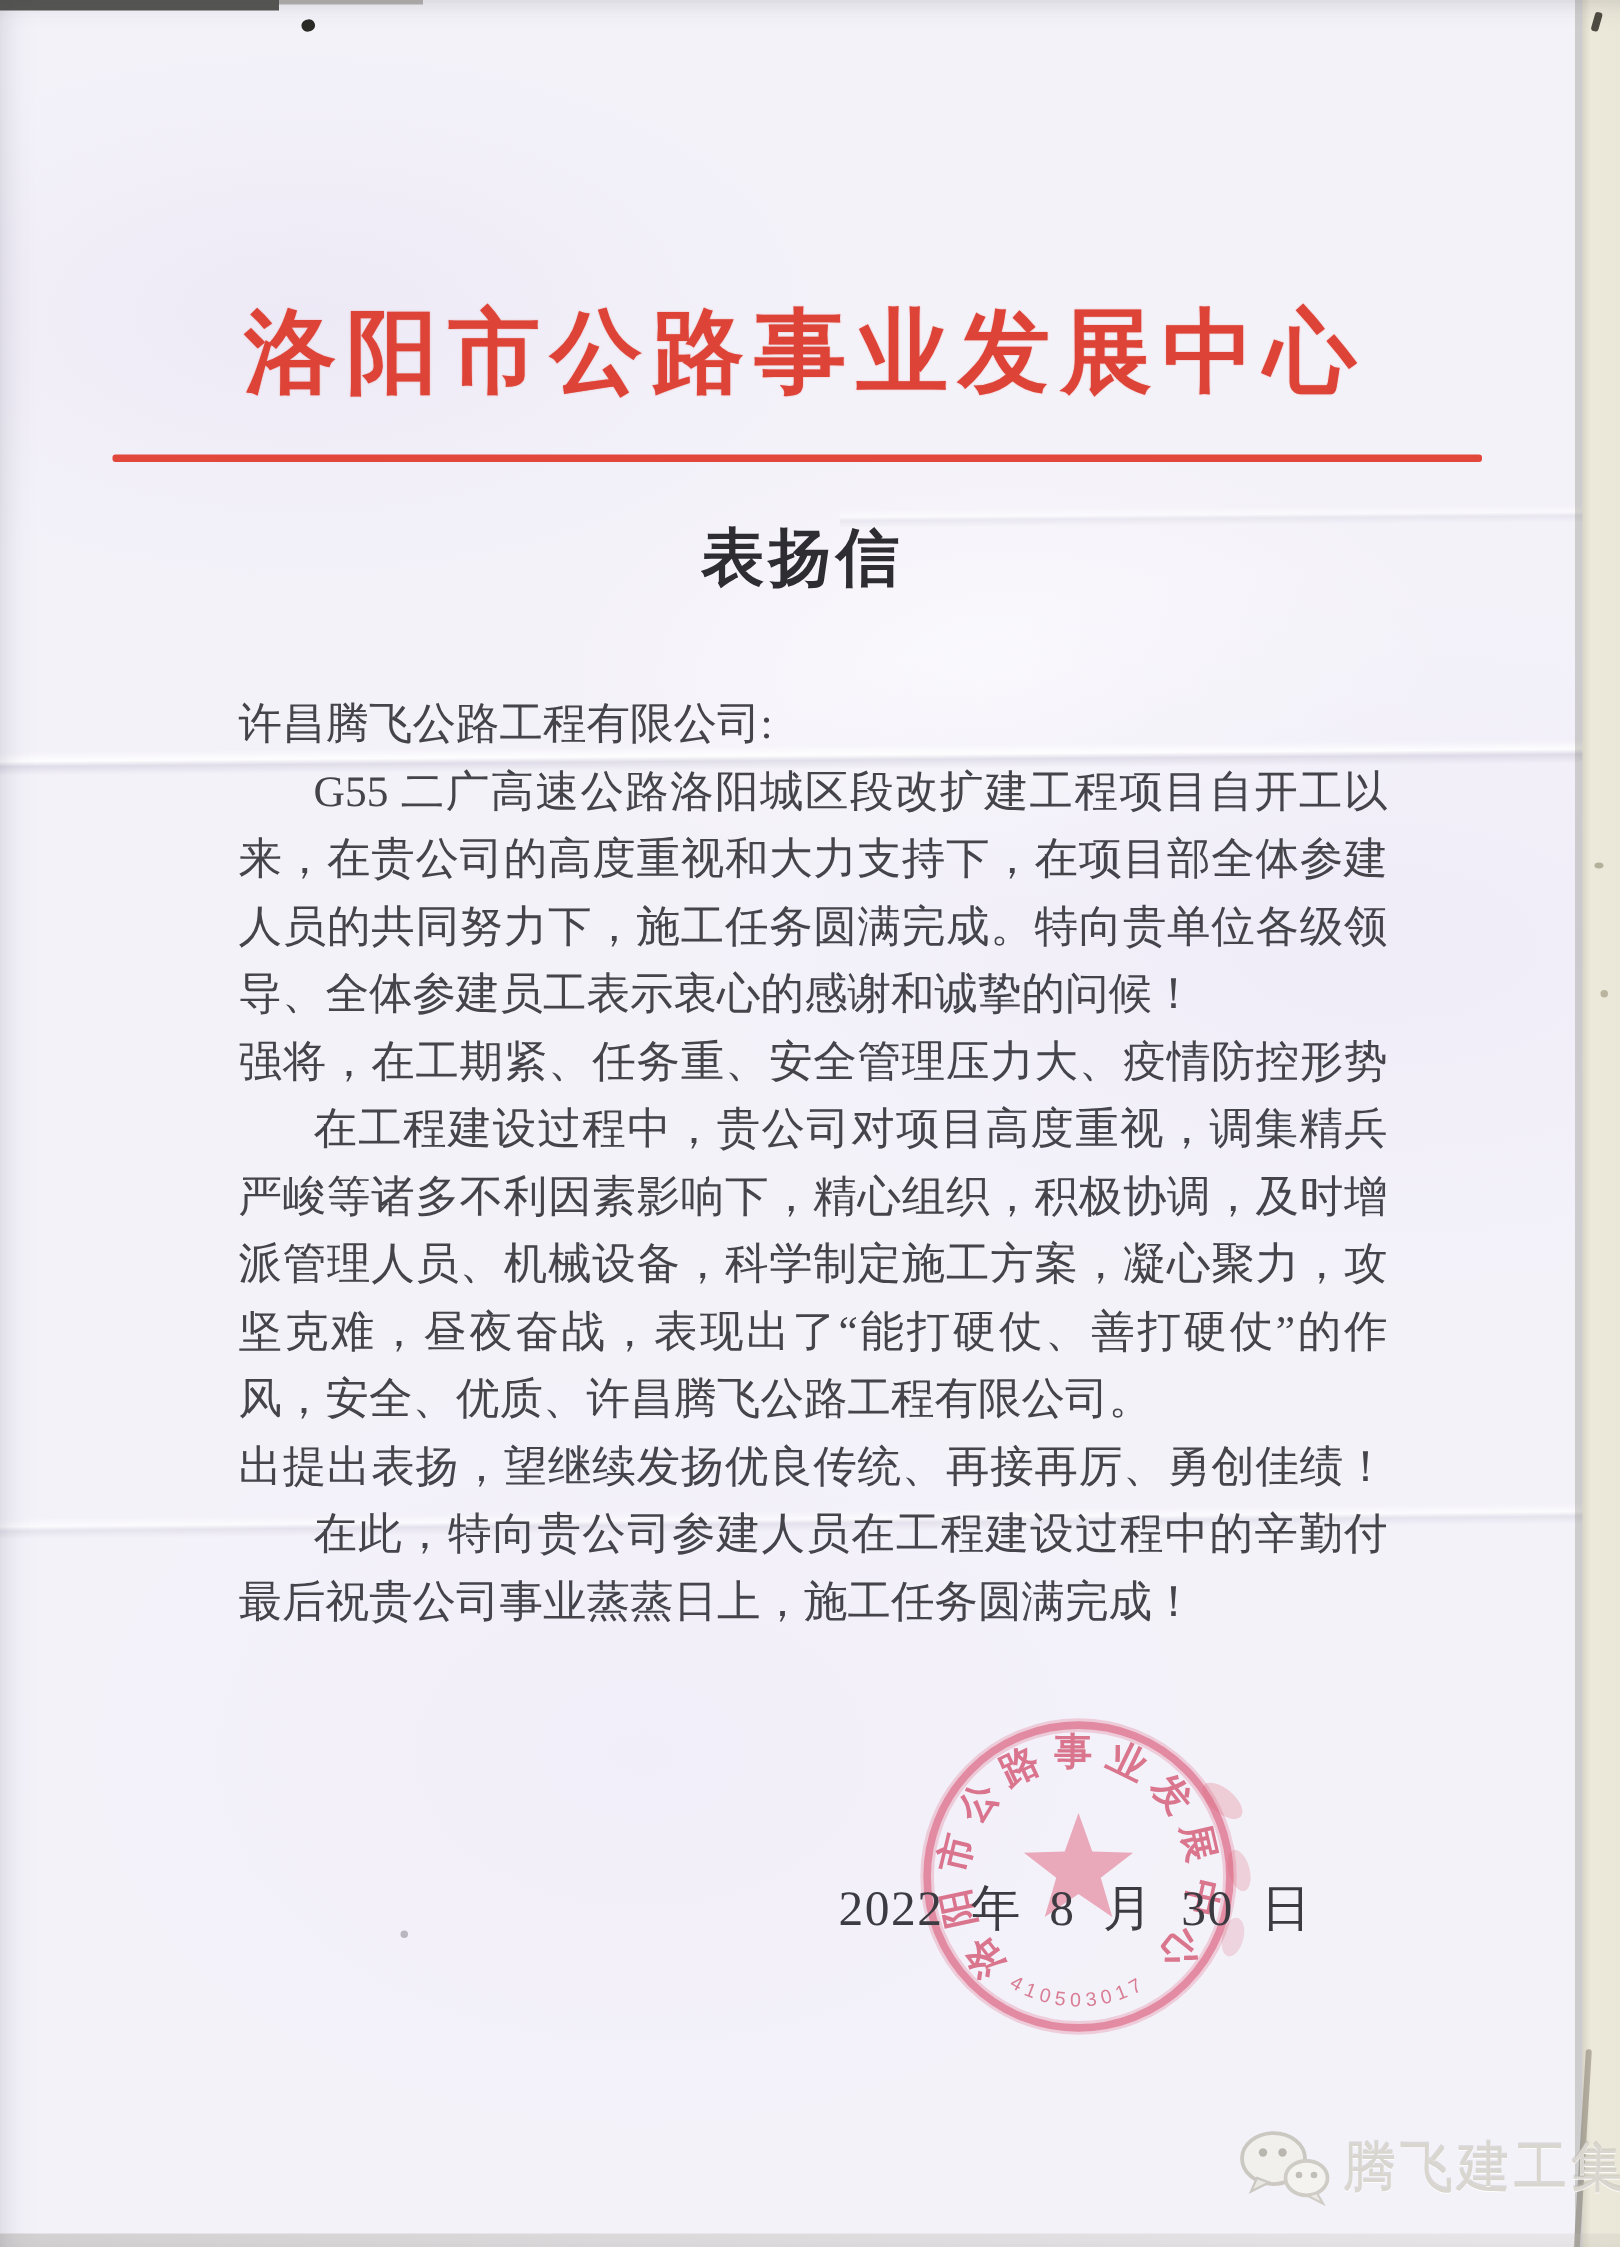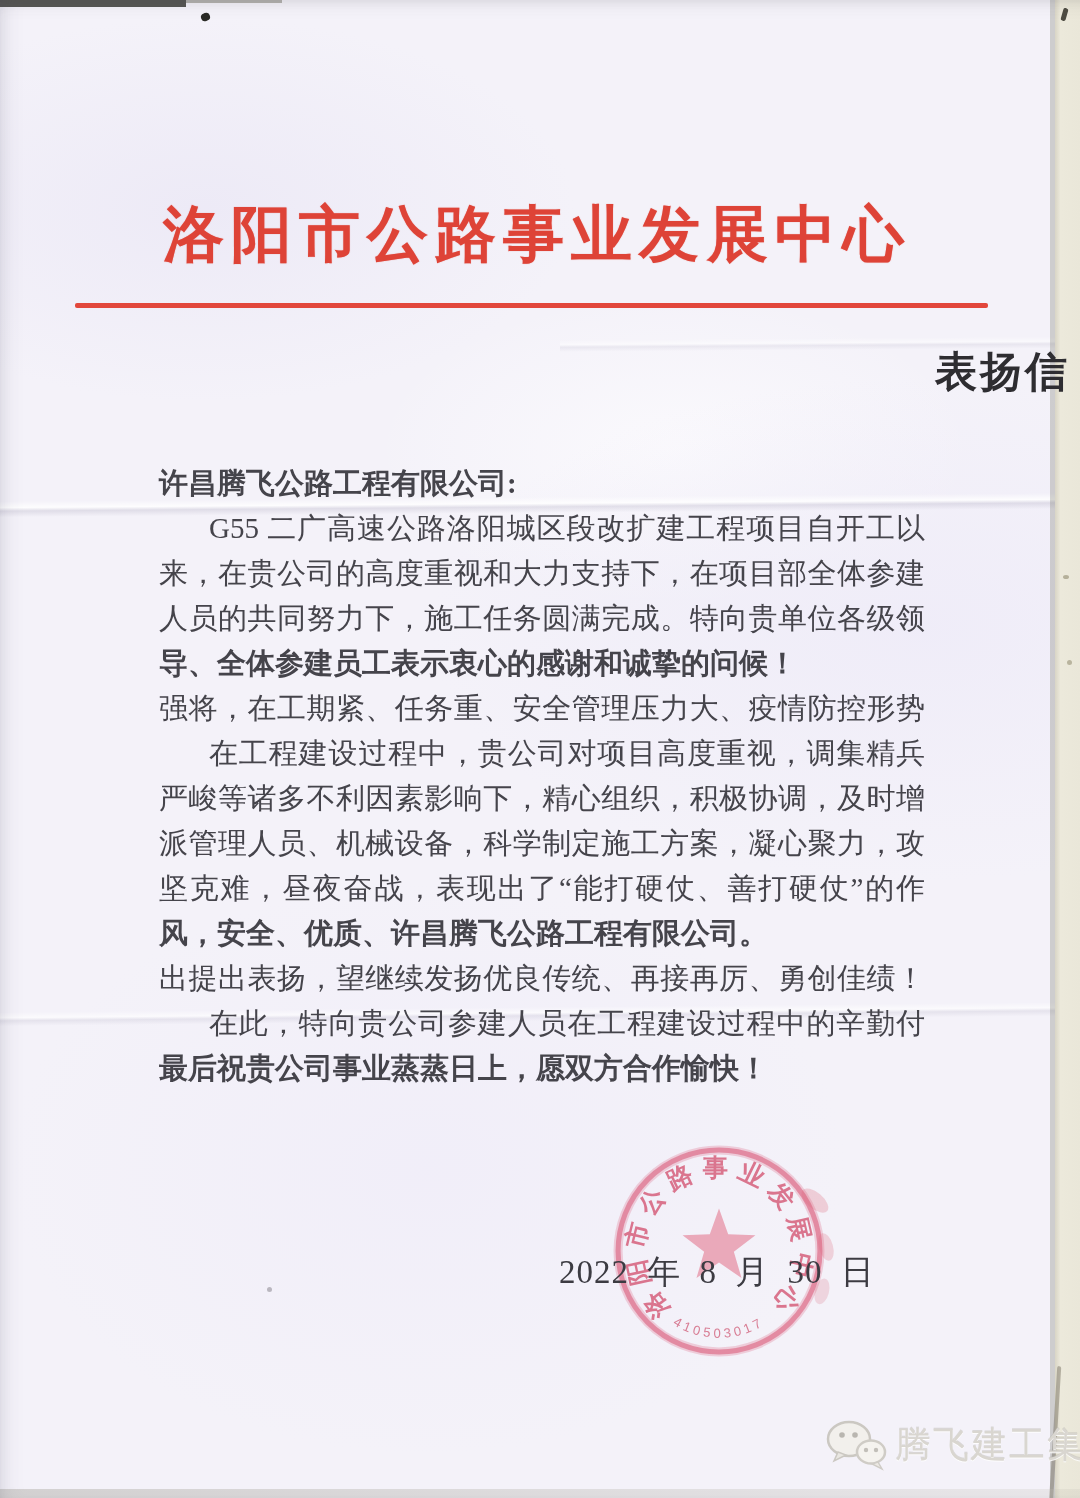--- a/index.html
+++ b/index.html
@@ -14,26 +14,26 @@
     font-family:"Liberation Serif","DejaVu Serif",serif;
     padding-left:44px;
   }
   .vignette{position:absolute;inset:0;pointer-events:none;z-index:9;
     box-shadow:inset 16px 0 26px -20px rgba(70,70,95,.28), inset 0 14px 20px -16px rgba(80,80,80,.25), inset -30px 0 30px -28px rgba(120,115,95,.22);}
   
   .org-title{position:absolute;left:0;top:194px;width:1074px;margin:0;text-align:center;
     font-size:61px;font-weight:700;letter-spacing:7px;color:#de4337;
     text-shadow:0 0 1px rgba(222,67,55,.55);}
   .red-rule{position:absolute;left:75px;top:303px;width:913px;height:5px;background:#e2473c;border-radius:2px;}
-  .doc-title{position:absolute;left:0;top:344px;width:1070px;margin:0;text-align:right;
+  .doc-title{position:absolute;left:0;top:344px;width:1070px;margin:0;text-align:center;
     font-size:42px;font-weight:700;letter-spacing:3px;color:#2e2d31;}
   
   .body-text{position:absolute;left:159px;top:461px;width:766px;font-size:29px;line-height:45px;color:#45444b;}
   .line{height:45px;text-align:justify;text-align-last:justify;text-justify:inter-character;}
-  .line.salutation,.line.last{text-align-last:left;font-weight:bold;}
+  .line.salutation,.line.last{text-align-last:left;}
   .line.first{text-indent:50px;}
   
   .date-line{position:absolute;left:559px;top:1250px;font-size:33px;color:#3c3b42;
     letter-spacing:1px;word-spacing:9px;z-index:5;}
   
   .stamp{position:absolute;left:610px;top:1142px;width:218px;height:218px;overflow:visible;z-index:4;}
   
   .watermark{position:absolute;left:826px;top:1419px;display:flex;align-items:center;gap:7px;z-index:6;}
   .watermark .brand{font-family:"Liberation Sans","DejaVu Sans",sans-serif;font-size:36px;letter-spacing:2px;
     color:#d9d6d0;text-shadow:0 1px 0 rgba(255,255,255,.85), 0 -1px 0 rgba(185,182,176,.45);}
@@ -93,21 +93,21 @@
 
     <div class="line">强将，在工期紧、任务重、安全管理压力大、疫情防控形势</div>
     <div class="line first">在工程建设过程中，贵公司对项目高度重视，调集精兵</div>
     <div class="line">严峻等诸多不利因素影响下，精心组织，积极协调，及时增</div>
     <div class="line">派管理人员、机械设备，科学制定施工方案，凝心聚力，攻</div>
     <div class="line">坚克难，昼夜奋战，表现出了“能打硬仗、善打硬仗”的作</div>
     <div class="line last">风，安全、优质、许昌腾飞公路工程有限公司。</div>
 
     <div class="line">出提出表扬，望继续发扬优良传统、再接再厉、勇创佳绩！</div>
     <div class="line first">在此，特向贵公司参建人员在工程建设过程中的辛勤付</div>
-    <div class="line last">最后祝贵公司事业蒸蒸日上，愿双方合作愉快！</div>
+    <div class="line last">最后祝贵公司事业蒸蒸日上，施工任务圆满完成！</div>
   </div>
 
   <div class="date-line">2022 年 8 月 30 日</div>
 
   <svg class="stamp" viewBox="0 0 216 216">
     <defs>
       <path id="ringPath" d="M 62.4,166.3 A 74,74 0 1 1 153.6,166.3" fill="none"></path>
       <path id="serialPath" d="M 58.7,178.4 A 86,86 0 0 0 157.3,178.4" fill="none"></path>
     </defs>
     <circle cx="108" cy="108" r="100" fill="none" stroke="rgba(219,92,122,0.25)" stroke-width="9"></circle>

